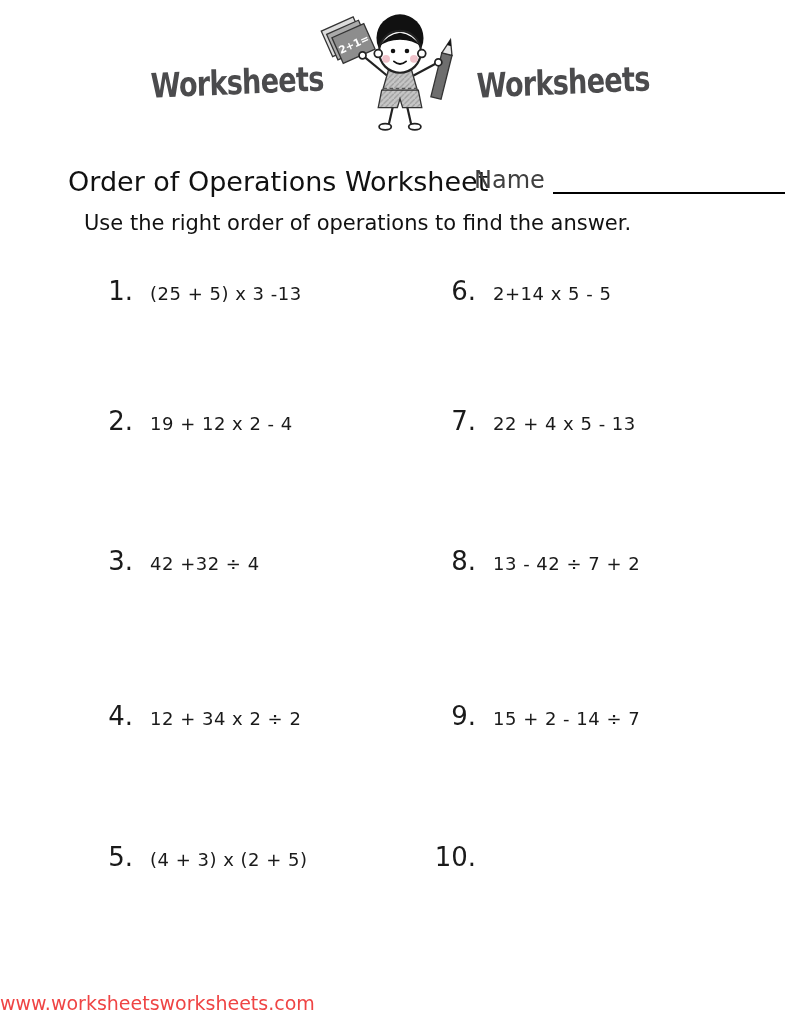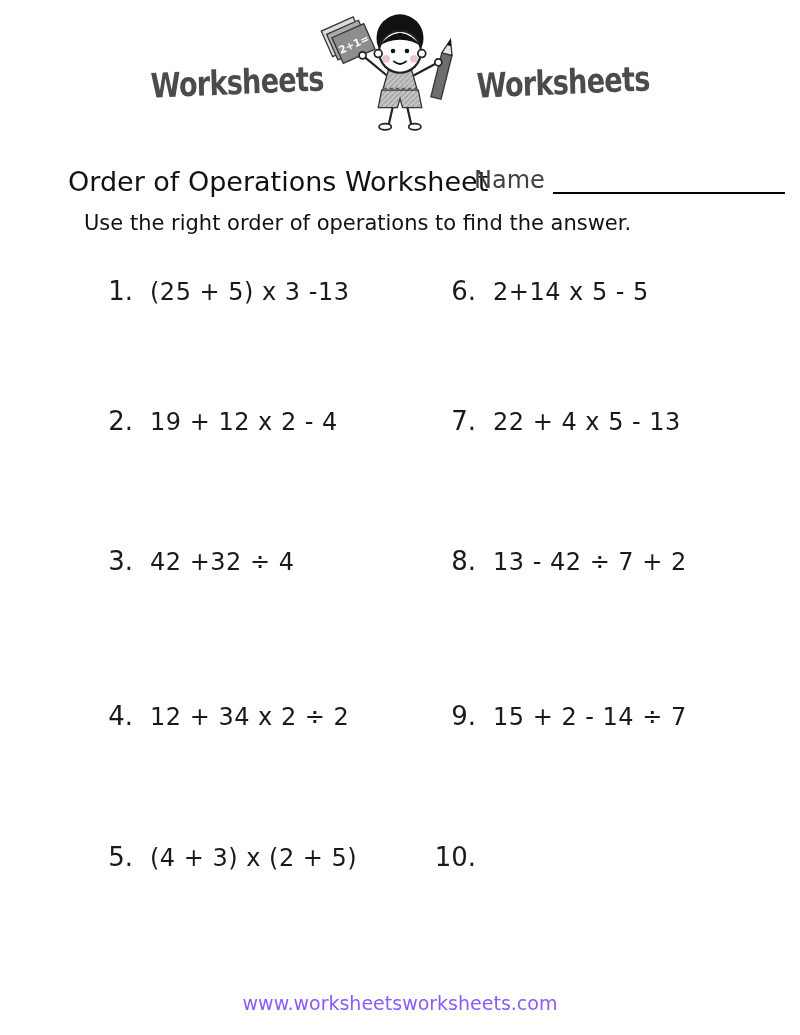--- a/index.html
+++ b/index.html
@@ -80,39 +80,39 @@
     white-space: nowrap;
     color: #1a1a1a;
   }
   .pnum {
     width: 45px;
     text-align: right;
     font-size: 26px;
     margin-right: 17px;
     flex: 0 0 auto;
   }
-  .pexp { font-size: 24px; letter-spacing: 0.5px; }
+  .pexp { font-size: 18px; letter-spacing: 0.5px; }
 
   .col-left  { left: 88px; }
   .col-right { left: 431px; }
   .row-1 { top: 276px; }
   .row-2 { top: 406px; }
   .row-3 { top: 546px; }
   .row-4 { top: 701px; }
   .row-5 { top: 842px; }
 
   
   .footer {
     position: absolute;
     left: 0;
     right: 0;
     top: 992px;
-    text-align: center;
+    text-align: left;
     font-size: 19px;
-    color: #8b5cf6;
+    color: #ef4444;
   }
 </style>
 </head>
 <body>
 
 <div class="page">
 
   <div class="logo">
     <span class="logo-text">Worksheets</span>
 

